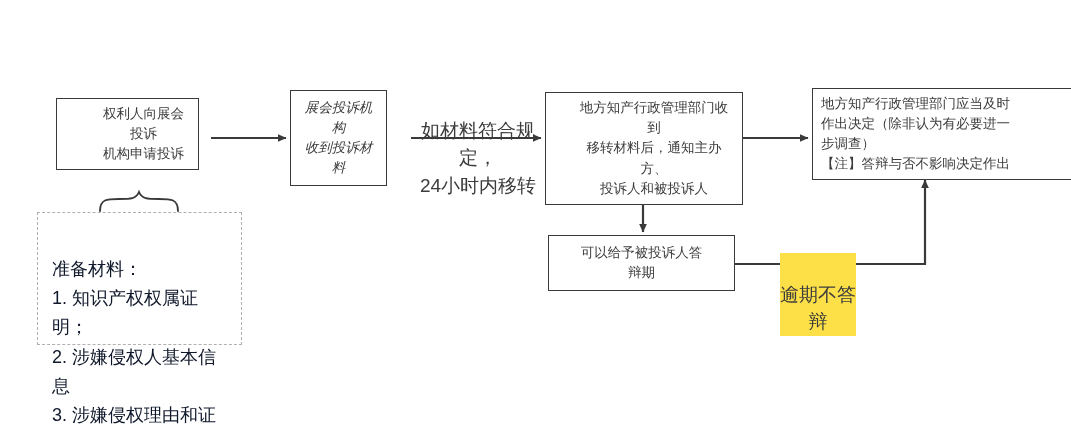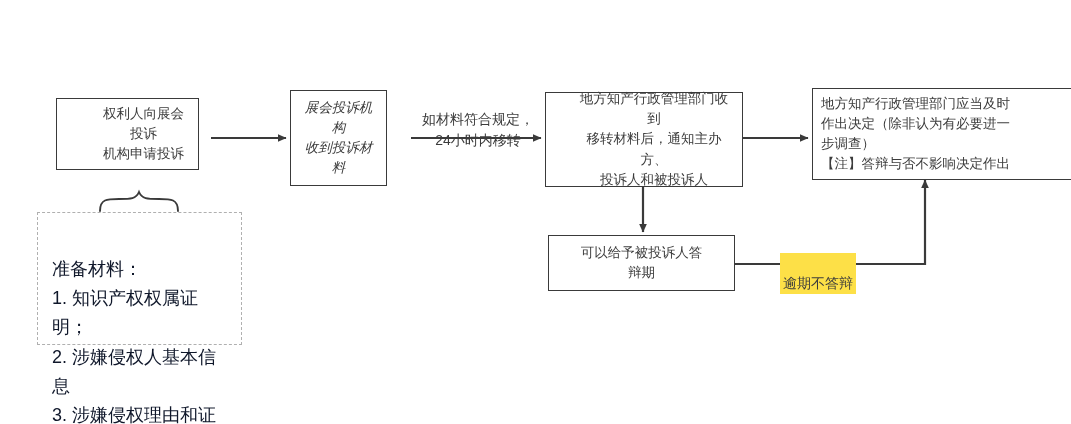--- a/index.html
+++ b/index.html
@@ -52,21 +52,21 @@
     color: #0f172a;
     font-size: 18px;
     line-height: 1.62;
     white-space: pre-line;
     padding: 13px 10px 10px 14px;
     text-align: left;
   }
   .edge-label {
     position: absolute;
     color: #3c3c3c;
-    font-size: 14px;
+    font-size: 19px;
     line-height: 1.45;
     text-align: center;
     white-space: pre-line;
     background: transparent;
   }
 </style>
 </head>
 <body>
 
 <div id="canvas">
@@ -95,21 +95,21 @@
   <div class="node" style="left:56px; top:98px; width:143px; height:72px;padding-left:40px;">
     <span>权利人向展会投诉
 机构申请投诉</span>
   </div>
 
   <div class="node" style="left:290px; top:90px; width:97px; height:96px;font-style:italic;">
     <span>展会投诉机构
 收到投诉材料</span>
   </div>
 
-  <div class="node" style="left:545px; top:92px; width:198px; height:95px;padding-left:28px;">
+  <div class="node" style="left:545px; top:92px; width:198px; height:113px;padding-left:28px;">
     <span>地方知产行政管理部门收到
 移转材料后，通知主办方、
 投诉人和被投诉人</span>
   </div>
 
   <div class="node left-align" style="left:812px; top:88px; width:276px; height:92px;">
     <span>地方知产行政管理部门应当及时
 作出决定（除非认为有必要进一
 步调查）
 【注】答辩与否不影响决定作出</span>

